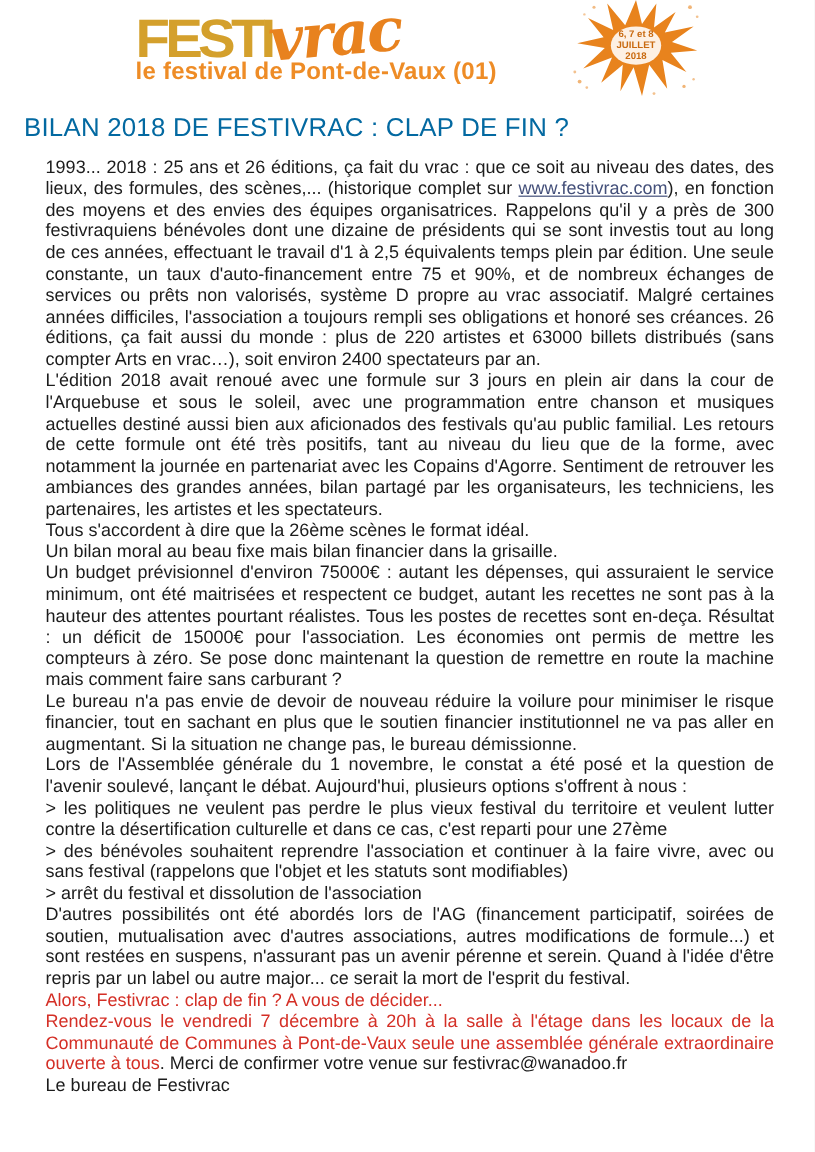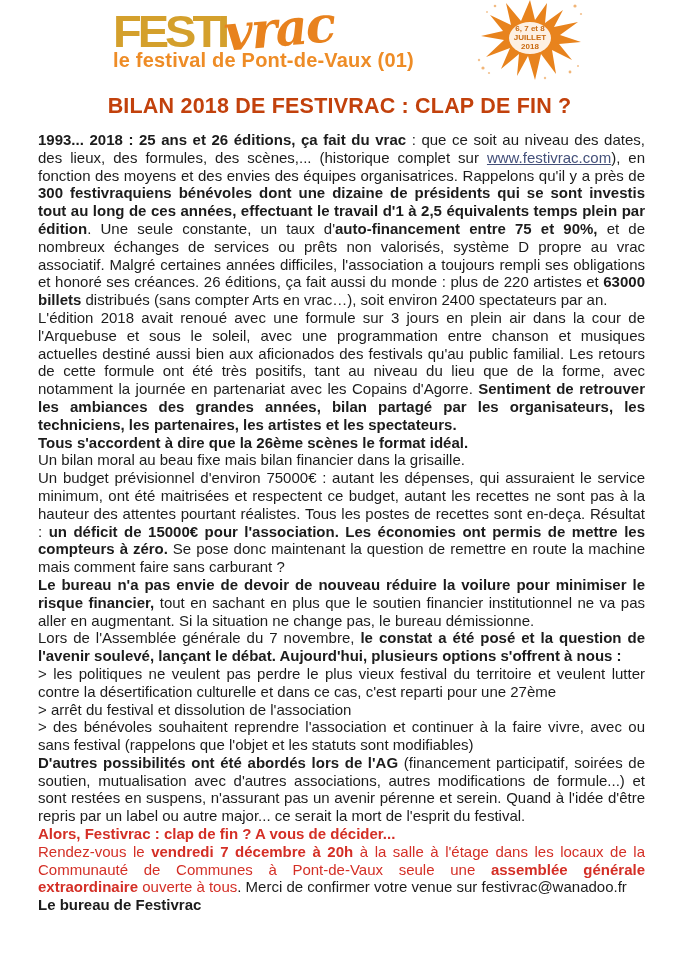--- a/index.html
+++ b/index.html
@@ -26,32 +26,32 @@
   .logo-sub{
     font-size:20px;font-weight:bold;color:var(--sub-orange,#ee8c26);
     margin-top:-3px;letter-spacing:.2px;text-align:right;
   }
   .burst{position:absolute;left:470px;top:-2px;width:120px;height:84px;}
   .burst .bt{font-family:"Liberation Sans",sans-serif;font-weight:bold;
     fill:#c96a10;text-anchor:middle;}
   .bt1{font-size:8px;} .bt2{font-size:8px;} .bt3{font-size:8px;}
   
   .title{
-    margin:14px 20px 12px;text-align:center;
-    font-size:21.5px;font-weight:bold;color:#c2410c;letter-spacing:.2px;
+    margin:14px 20px 12px;text-align:left;
+    font-size:21.5px;font-weight:normal;color:#0369a1;letter-spacing:.2px;
   }
   
   .body{
     padding:0 34px 0 38px;
     font-size:15px;line-height:17.8px;text-align:justify;
   }
   .body p{margin:0;}
   .body p.center{}
   .body p.right{text-align:left;}
-  .b{font-weight:bold;}
+  .b{font-weight:normal;}
   .red{color:var(--red,#d42f26);}
   a.link{color:var(--link,#44507a);text-decoration:underline;cursor:pointer;}
 </style>
 </head>
 <body>
 
 <div class="page" style="--gold: #d4a02c; --orange: #e8821e; --sub-orange: #ee8c26; --red: #d42f26; --link: #44507a; --ink: #1c1c1c;">
 
   <header class="header">
     <div class="logo">
@@ -84,23 +84,23 @@
 
   <h1 class="title">BILAN 2018 DE FESTIVRAC : CLAP DE FIN ?</h1>
 
   <main class="body">
       <p><span class="b">1993... 2018 : 25 ans et 26 éditions, ça fait du vrac</span><span> : que ce soit au niveau des dates, des lieux, des formules, des scènes,... (historique complet sur </span><a class="link" href="#">www.festivrac.com</a><span>), en fonction des moyens et des envies des équipes organisatrices. Rappelons qu'il y a près de </span><span class="b">300 festivraquiens bénévoles dont une dizaine de présidents qui se sont investis tout au long de ces années, effectuant le travail d'1 à 2,5 équivalents temps plein par édition</span><span>. Une seule constante, un taux d'</span><span class="b">auto-financement entre 75 et 90%,</span><span> et de nombreux échanges de services ou prêts non valorisés, système D propre au vrac associatif. Malgré certaines années difficiles, l'association a toujours rempli ses obligations et honoré ses créances. 26 éditions, ça fait aussi du monde : plus de 220 artistes et </span><span class="b">63000 billets</span><span> distribués (sans compter Arts en vrac…), soit environ 2400 spectateurs par an.</span></p>
       <p><span>L'édition 2018 avait renoué avec une formule sur 3 jours en plein air dans la cour de l'Arquebuse et sous le soleil, avec une programmation entre chanson et musiques actuelles destiné aussi bien aux aficionados des festivals qu'au public familial. Les retours de cette formule ont été très positifs, tant au niveau du lieu que de la forme, avec notamment la journée en partenariat avec les Copains d'Agorre. </span><span class="b">Sentiment de retrouver les ambiances des grandes années, bilan partagé par les organisateurs, les techniciens, les partenaires, les artistes et les spectateurs.</span></p>
       <p><span class="b">Tous s'accordent à dire que la 26ème scènes le format idéal.</span></p>
       <p><span>Un bilan moral au beau fixe mais bilan financier dans la grisaille.</span></p>
       <p><span>Un budget prévisionnel d'environ 75000€ : autant les dépenses, qui assuraient le service minimum, ont été maitrisées et respectent ce budget, autant les recettes ne sont pas à la hauteur des attentes pourtant réalistes. Tous les postes de recettes sont en-deça. Résultat : </span><span class="b">un déficit de 15000€ pour l'association. Les économies ont permis de mettre les compteurs à zéro.</span><span> Se pose donc maintenant la question de remettre en route la machine mais comment faire sans carburant ?</span></p>
       <p><span class="b">Le bureau n'a pas envie de devoir de nouveau réduire la voilure pour minimiser le risque financier,</span><span> tout en sachant en plus que le soutien financier institutionnel ne va pas aller en augmentant. Si la situation ne change pas, le bureau démissionne.</span></p>
-      <p><span>Lors de l'Assemblée générale du 7 novembre, </span><span class="b">le constat a été posé et la question de l'avenir soulevé, lançant le débat. Aujourd'hui, plusieurs options s'offrent à nous :</span></p>
+      <p><span>Lors de l'Assemblée générale du 1 novembre, </span><span class="b">le constat a été posé et la question de l'avenir soulevé, lançant le débat. Aujourd'hui, plusieurs options s'offrent à nous :</span></p>
       <p><span>&gt; les politiques ne veulent pas perdre le plus vieux festival du territoire et veulent lutter contre la désertification culturelle et dans ce cas, c'est reparti pour une 27ème</span></p>
+      <p><span>&gt; des bénévoles souhaitent reprendre l'association et continuer à la faire vivre, avec ou sans festival (rappelons que l'objet et les statuts sont modifiables)</span></p>
       <p><span>&gt; arrêt du festival et dissolution de l'association</span></p>
-      <p><span>&gt; des bénévoles souhaitent reprendre l'association et continuer à la faire vivre, avec ou sans festival (rappelons que l'objet et les statuts sont modifiables)</span></p>
       <p><span class="b">D'autres possibilités ont été abordés lors de l'AG</span><span> (financement participatif, soirées de soutien, mutualisation avec d'autres associations, autres modifications de formule...) et sont restées en suspens, n'assurant pas un avenir pérenne et serein. Quand à l'idée d'être repris par un label ou autre major... ce serait la mort de l'esprit du festival.</span></p>
       <p class="center"><span class="red b">Alors, Festivrac  : clap de fin ? A vous de décider...</span></p>
       <p><span class="red">Rendez-vous le </span><span class="red b">vendredi 7 décembre à 20h</span><span class="red"> à la salle à l'étage dans les locaux de la Communauté de Communes à Pont-de-Vaux seule une </span><span class="red b">assemblée générale extraordinaire</span><span class="red"> ouverte à tous</span><span>. Merci de confirmer votre venue sur festivrac@wanadoo.fr</span></p>
       <p class="right"><span class="b">Le bureau de Festivrac</span></p>
     </main>
 
 </div>
 
 </body></html>

